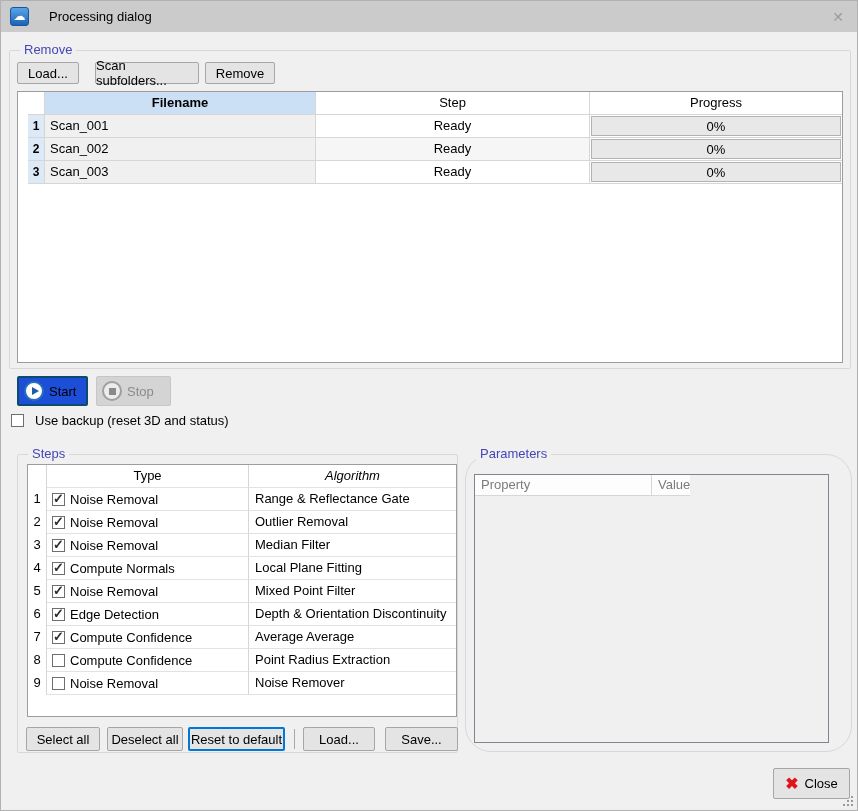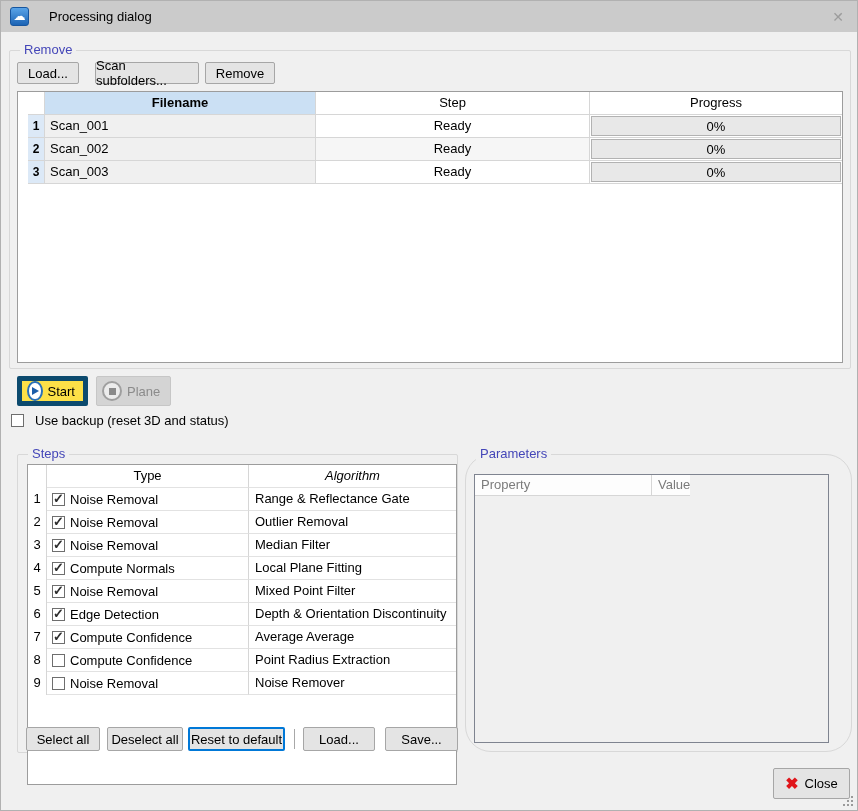--- a/index.html
+++ b/index.html
@@ -32,32 +32,32 @@
   .m-h-prog   { flex:1; text-align:center; line-height:22px; border-bottom:1px solid #d6d6d6; }
   .m-rowhead  { width:17px; background:#dce9f7; font-weight:bold; font-size:12px; text-align:center; line-height:22px; border-right:1px solid #d6d6d6; border-bottom:1px solid #d6d6d6; }
   .m-file     { width:271px; background:#f0f0f0; padding-left:5px; line-height:22px; border-right:1px solid #d6d6d6; border-bottom:1px solid #d6d6d6; }
   .m-step     { width:274px; text-align:center; line-height:22px; border-right:1px solid #d6d6d6; border-bottom:1px solid #d6d6d6; }
   .m-step.alt { background:#f6f6f6; }
   .m-progcell { flex:1; border-bottom:1px solid #d6d6d6; padding:1px; }
   .progressbar { width:100%; height:100%; background:#e8e8e8; border:1px solid #b2b2b2;
     display:flex; align-items:center; justify-content:center; }
   
   .run-btn { position:absolute; top:375px; height:30px; border-radius:2px; display:flex; align-items:center; gap:5px; padding:0 8px 0 5px; }
-  .start-btn { left:16px; width:71px; background:#fde047; border:5px solid #0c4a6e; }
+  .start-btn { left:16px; width:71px; background:#1d4ed8; border:2px solid #0c4a6e; }
   .stop-btn  { left:95px; width:75px; background:#d4d4d4; border:1px solid #c6c6c6; color:#8b8b8b; }
   .play-icon { width:20px; height:20px; border-radius:50%; background:#fff; border:2px solid #2a70b8; display:flex; align-items:center; justify-content:center; }
   .play-icon i { width:0; height:0; border-top:4.5px solid transparent; border-bottom:4.5px solid transparent; border-left:7px solid #1c5da8; margin-left:2px; }
   .stop-icon { width:20px; height:20px; border-radius:50%; background:#ececec; border:2px solid #9f9f9f; display:flex; align-items:center; justify-content:center; }
   .stop-icon i { width:7px; height:7px; background:#8a8a8a; }
   
   .cb { width:13px; height:13px; border:1px solid #6e6e6e; background:#fff; position:relative; flex:0 0 13px; }
   .cb.checked::after { content:"\2713"; position:absolute; left:0px; top:-3px; font-size:13px; font-weight:bold; color:#2e2e2e; }
   .backup-row { position:absolute; left:10px; top:412px; display:flex; align-items:center; gap:11px; }
   
-  .steps-table { position:absolute; left:9px; top:9px; width:430px; height:321px;
+  .steps-table { position:absolute; left:9px; top:9px; width:430px; height:253px;
     background:#fff; border:1px solid #9c9c9c; display:flex; flex-direction:column; }
   .s-row { display:flex; flex:0 0 23px; height:23px; }
   .s-num  { width:19px; text-align:center; line-height:22px; border-right:1px solid #d6d6d6; font-size:13px; }
   .s-type { width:202px; display:flex; align-items:center; gap:5px; padding-left:5px; border-right:1px solid #d6d6d6; border-bottom:1px solid #e2e2e2; }
   .s-alg  { flex:1; padding-left:6px; line-height:22px; border-bottom:1px solid #e2e2e2; }
   .sh-type { width:202px; text-align:center; line-height:22px; border-right:1px solid #d6d6d6; border-bottom:1px solid #e2e2e2; }
   .sh-alg  { flex:1; text-align:center; line-height:22px; border-bottom:1px solid #e2e2e2;font-style:italic; }
   .steps-sep { position:absolute; left:276px; top:274px; width:1px; height:20px; background:#a8a8a8; }
   .focus-ring { border:2px solid #0078d7 !important; }
   
@@ -130,21 +130,21 @@
   <div class="run-btn start-btn">
     <span class="play-icon">
         <i></i>
       </span>
     <span>Start</span>
   </div>
   <div class="run-btn stop-btn">
     <span class="stop-icon">
         <i></i>
       </span>
-    <span>Plane</span>
+    <span>Stop</span>
   </div>
 
   <div class="backup-row">
     <span class="cb"></span>
     <span>Use backup (reset 3D and status)</span>
   </div>
 
   <div class="groupbox" style="left:16px; top:453px; width:441px; height:299px;">
     <div class="group-label">Steps</div>
 

